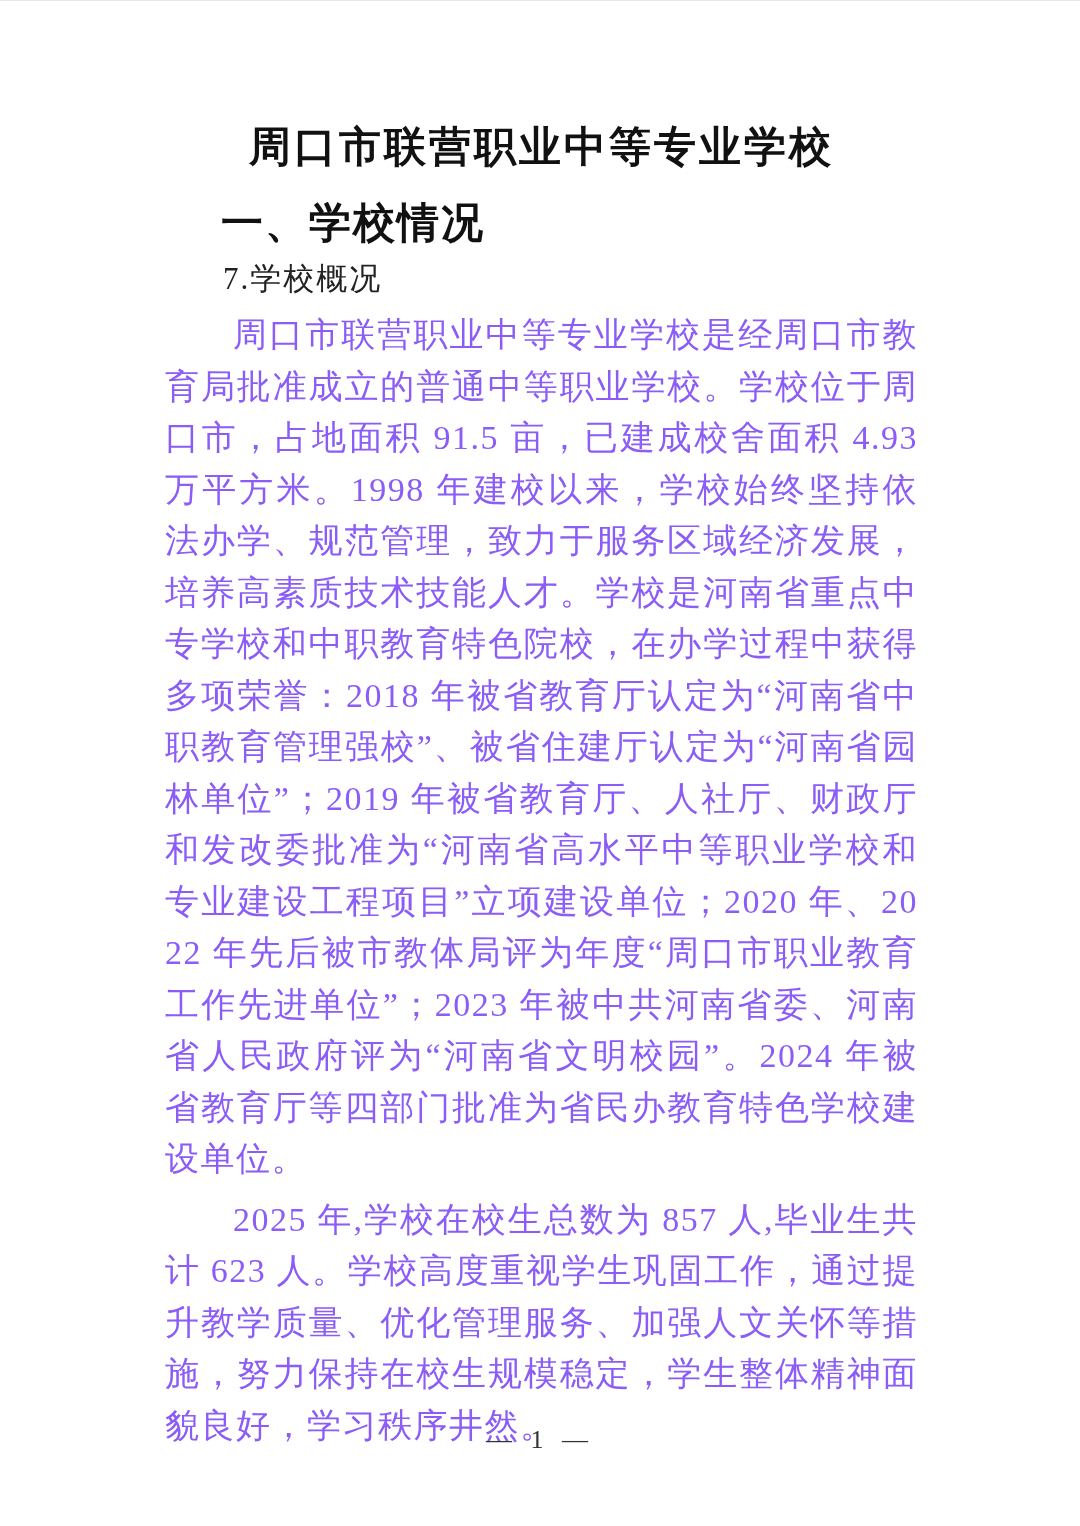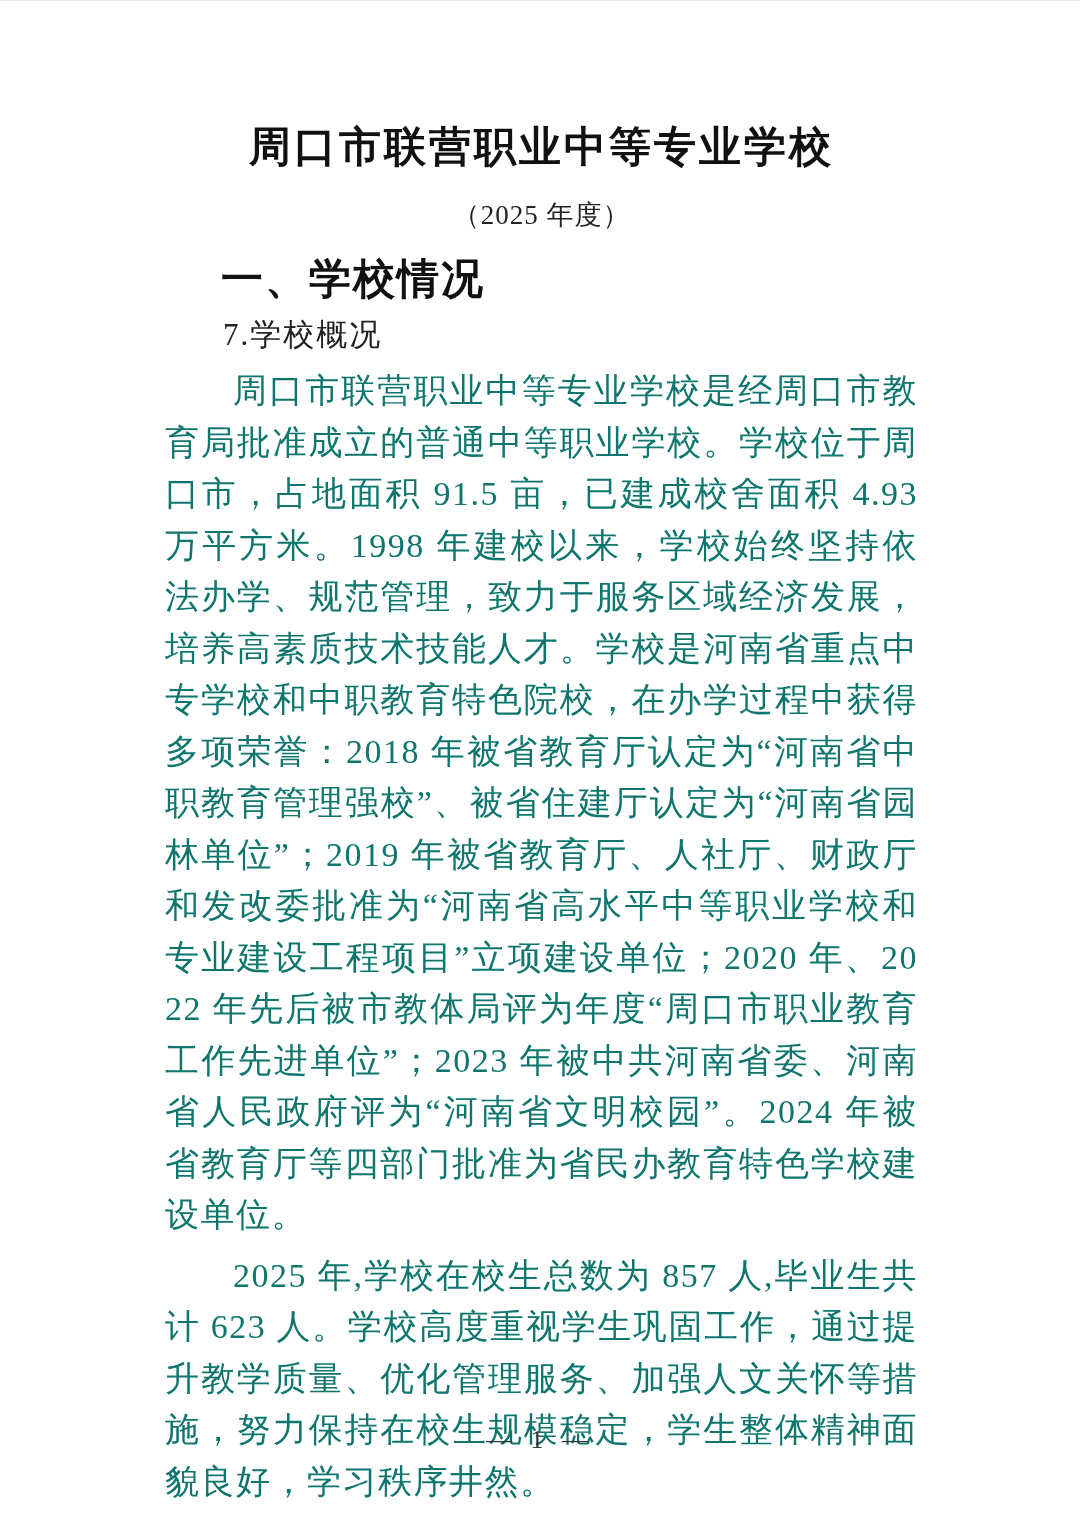--- a/index.html
+++ b/index.html
@@ -53,21 +53,21 @@
     color: #222;
   }
   .para {
     margin-top: 9px;
     font-size: 34px;
     line-height: 51.5px;
     text-align: justify;
     text-justify: inter-ideograph;
     text-indent: 2em;
     letter-spacing: 1.5px;
-    color: #0f766e;
+    color: #8b5cf6;
     word-break: break-all;
   }
   .h-sub.spaced { margin-top: 30px; }
   .footer {
     position: absolute;
     left: 0;
     bottom: 72px;
     width: 100%;
     text-align: center;
     font-size: 26px;
@@ -76,21 +76,20 @@
   }
 </style>
 </head>
 <body>
 
 <div class="page">
   <div class="content">
 
     <h1 class="doc-title">周口市联营职业中等专业学校</h1>
 
-    <div class="doc-subtitle">（2025 年度）</div>
 
     <h2 class="h-section">一、学校情况</h2>
 
     <h3 class="h-sub">7.学校概况</h3>
 
     <p class="para">周口市联营职业中等专业学校是经周口市教育局批准成立的普通中等职业学校。学校位于周口市，占地面积 91.5 亩，已建成校舍面积 4.93 万平方米。1998 年建校以来，学校始终坚持依法办学、规范管理，致力于服务区域经济发展，培养高素质技术技能人才。学校是河南省重点中专学校和中职教育特色院校，在办学过程中获得多项荣誉：2018 年被省教育厅认定为“河南省中职教育管理强校”、被省住建厅认定为“河南省园林单位”；2019 年被省教育厅、人社厅、财政厅和发改委批准为“河南省高水平中等职业学校和专业建设工程项目”立项建设单位；2020 年、2022 年先后被市教体局评为年度“周口市职业教育工作先进单位”；2023 年被中共河南省委、河南省人民政府评为“河南省文明校园”。2024 年被省教育厅等四部门批准为省民办教育特色学校建设单位。</p>
 
 
     <p class="para">2025 年,学校在校生总数为 857 人,毕业生共计 623 人。学校高度重视学生巩固工作，通过提升教学质量、优化管理服务、加强人文关怀等措施，努力保持在校生规模稳定，学生整体精神面貌良好，学习秩序井然。</p>
 

